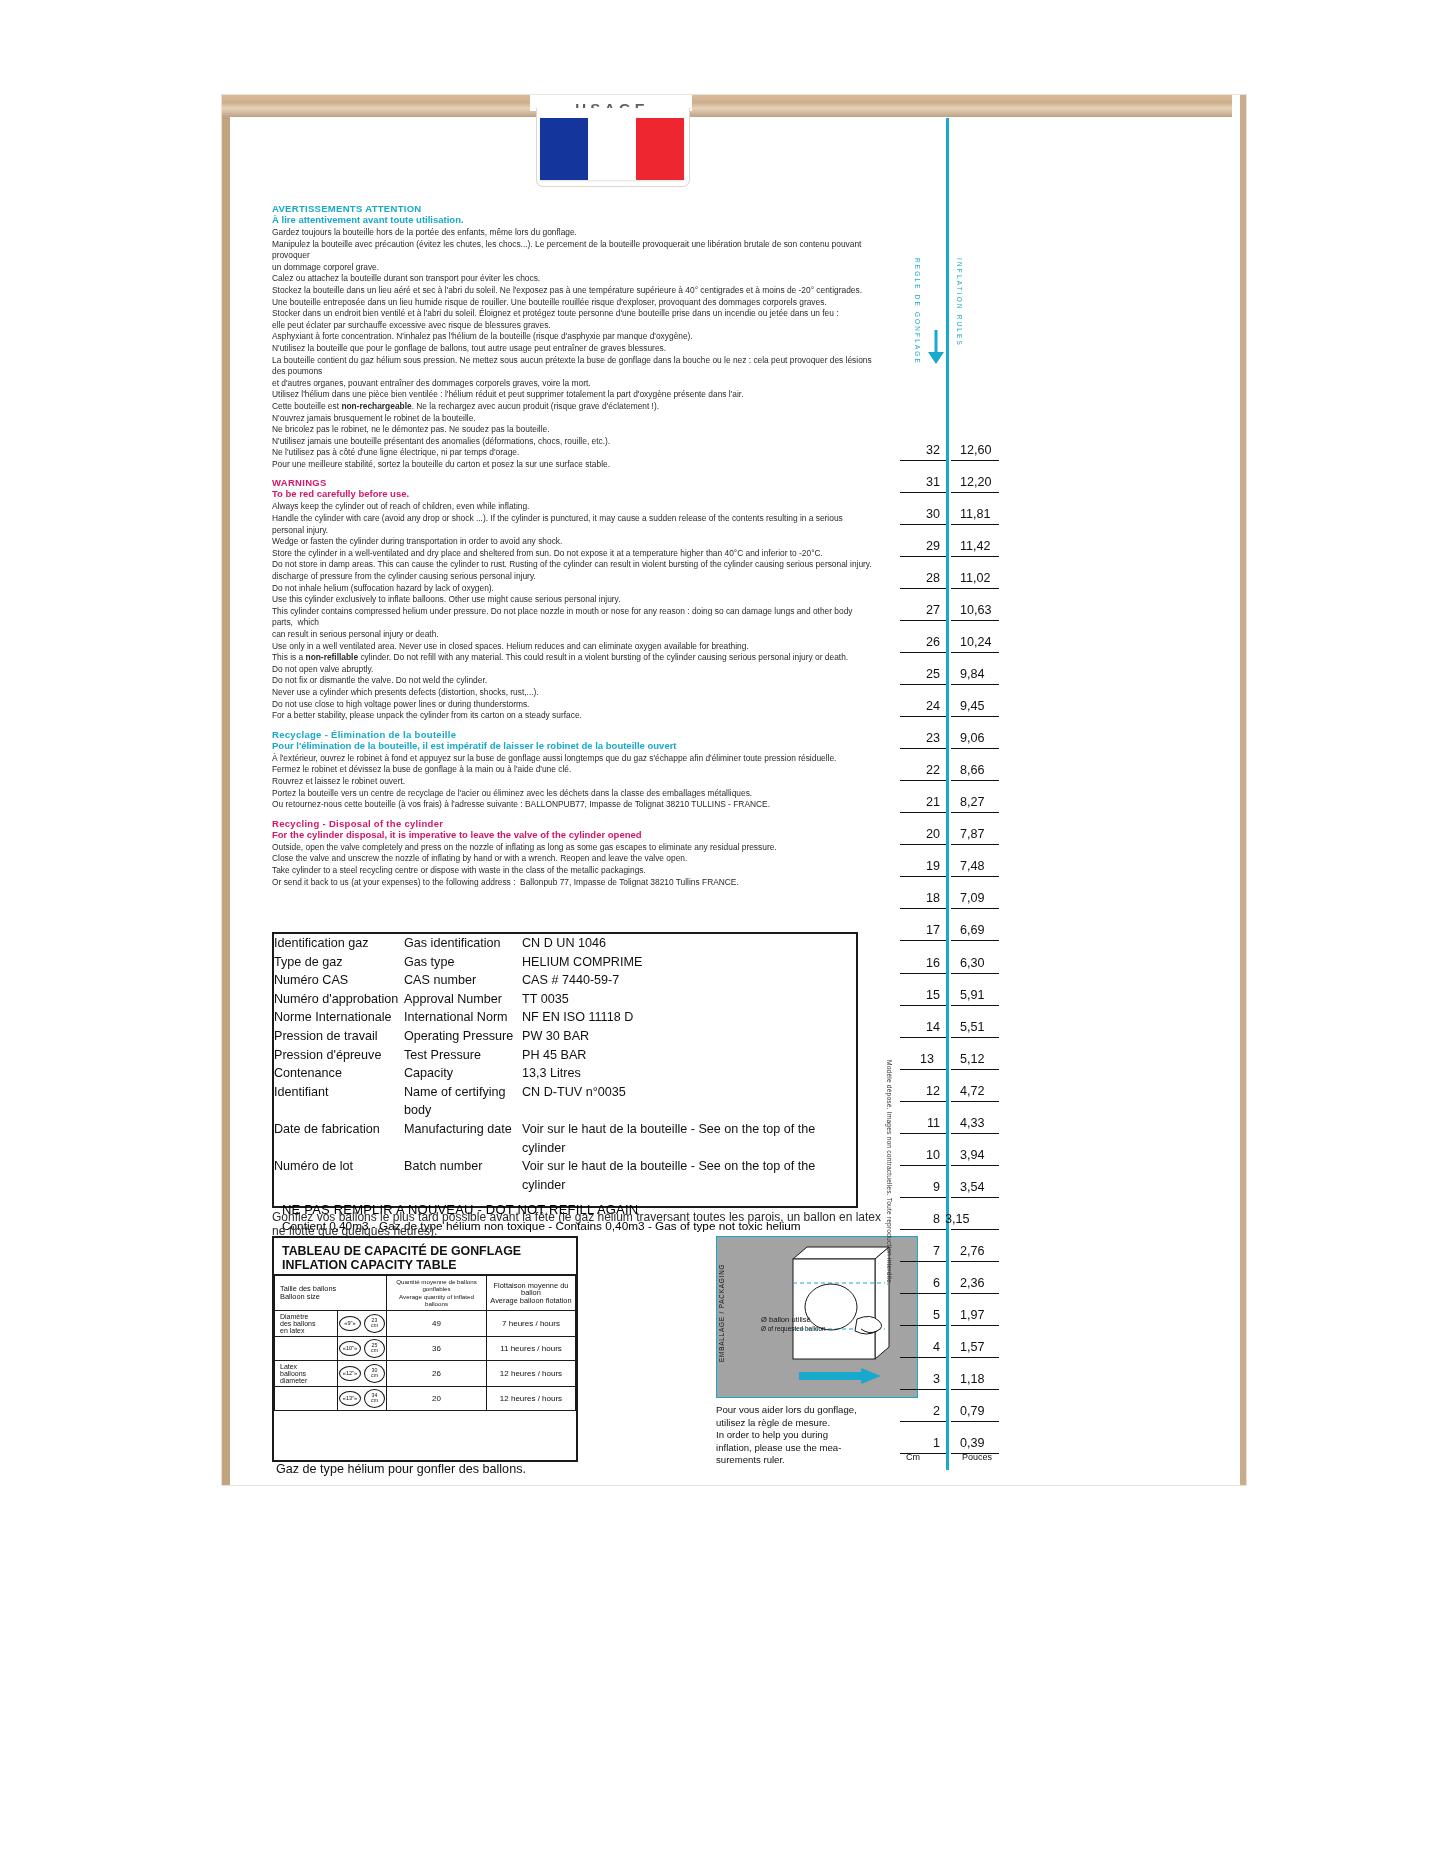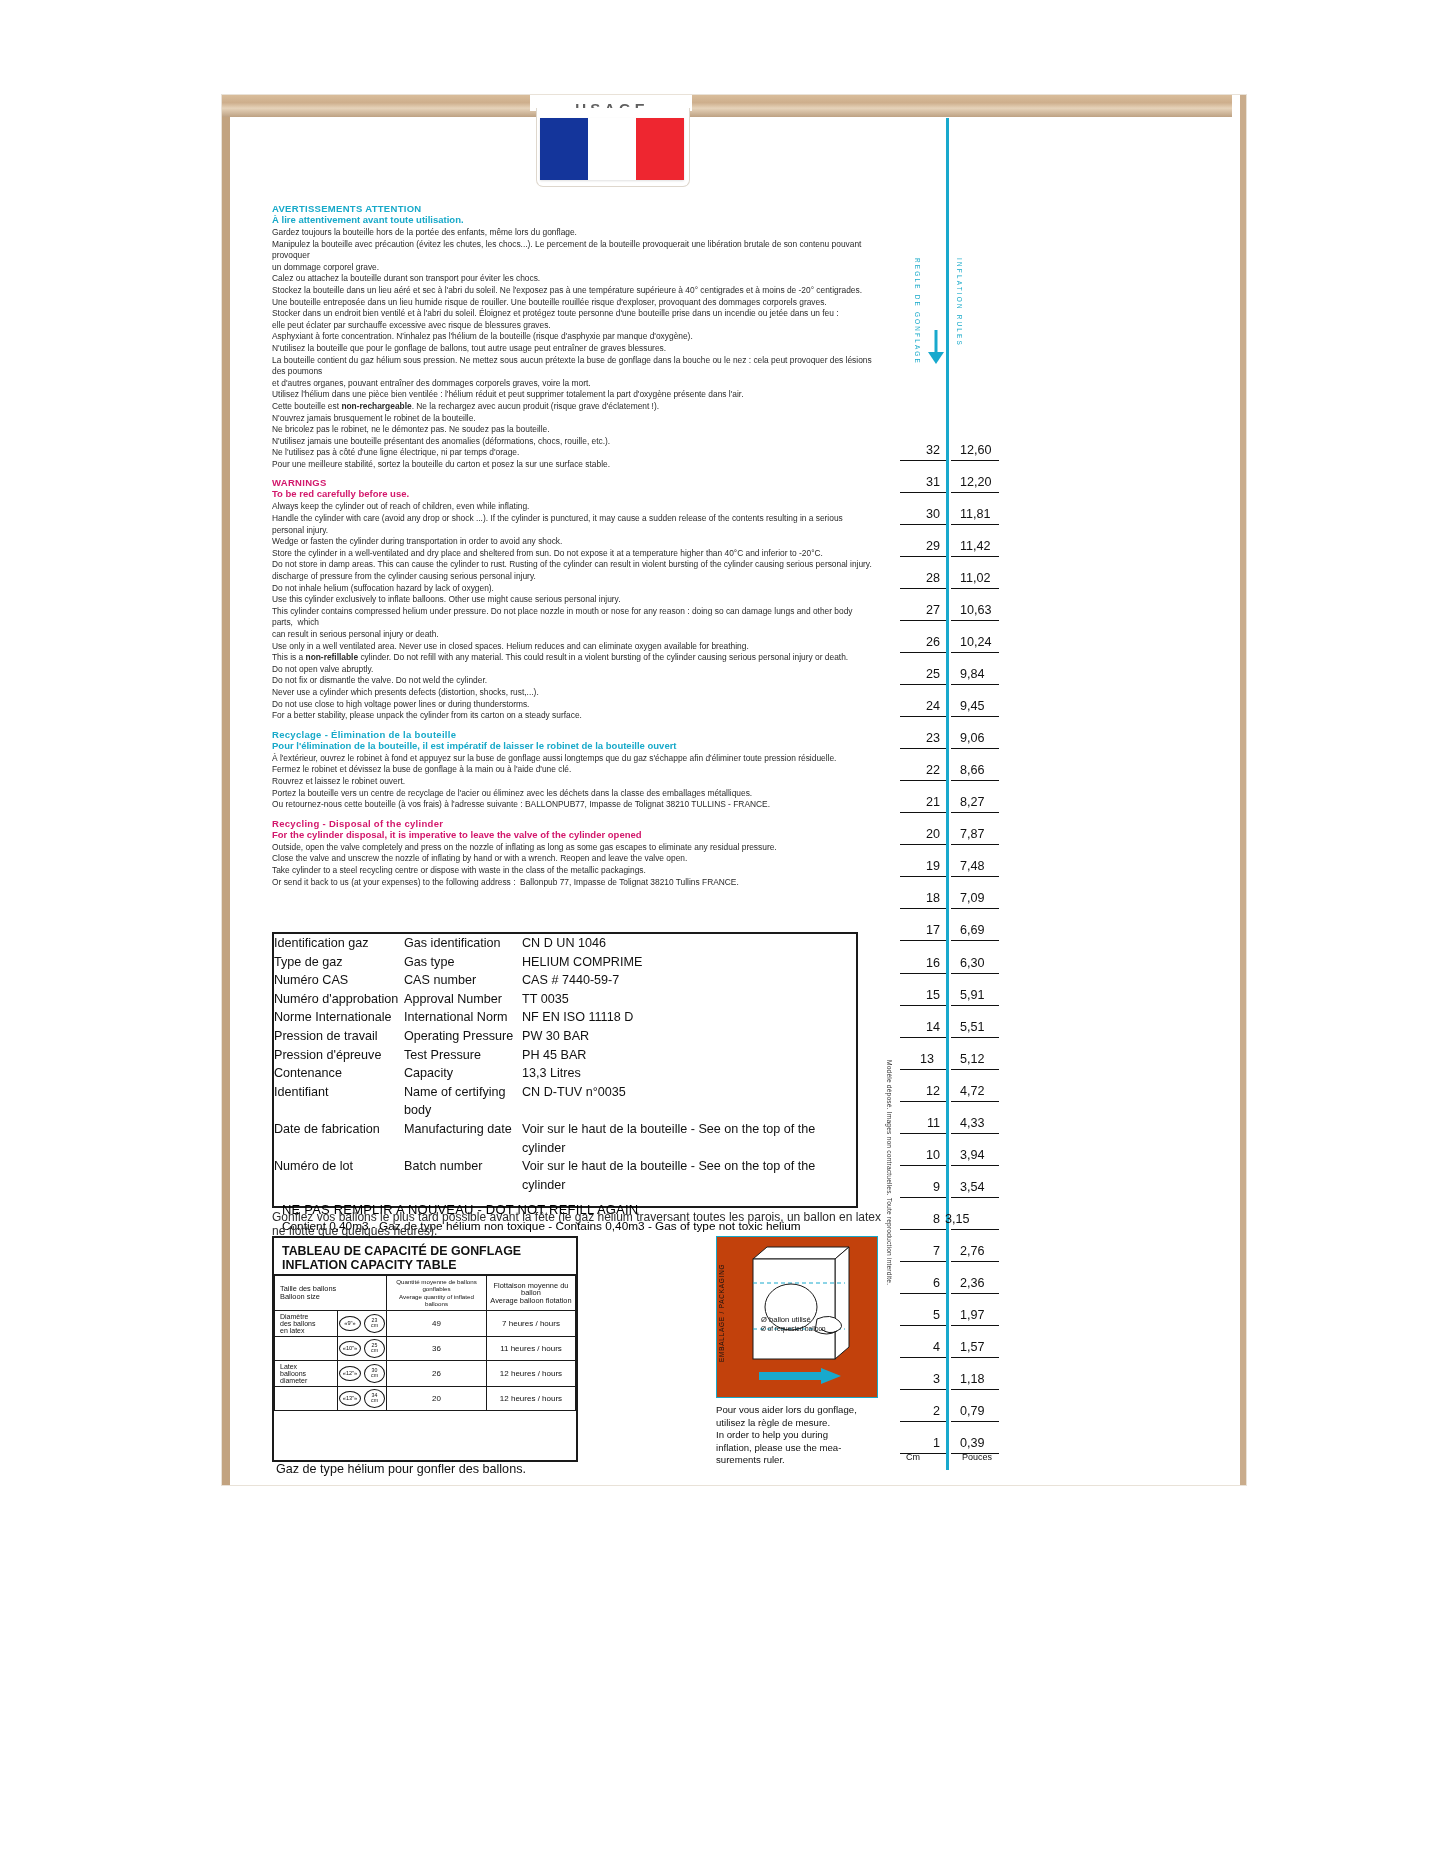--- a/index.html
+++ b/index.html
@@ -80,21 +80,21 @@
   #cap .colhead .big{font-size:7.4px;}
   #cap .num{font-size:8px;}
   .balloon-sizes{display:flex;align-items:center;justify-content:center;gap:3px;}
   .bsz{border:1px solid #111;border-radius:50%;width:20px;height:13px;display:flex;align-items:center;justify-content:center;font-size:5.6px;}
   .bsz2{border:1px solid #111;border-radius:50%;width:19px;height:17px;display:flex;flex-direction:column;align-items:center;justify-content:center;font-size:5.2px;line-height:5.6px;}
   #cap-footer{position:absolute;left:276px;top:1462px;font-size:12.6px;color:#111;}
 
   
   #pack{
     position:absolute;left:716px;top:1236px;width:160px;height:160px;
-    border:1.4px solid #17a9c9;background:#c2410c;
+    border:1.4px solid #17a9c9;background:#a3a3a3;padding-left:40px;
   }
   #pack-label{
     position:absolute;left:718px;top:1248px;width:14px;height:130px;
     writing-mode:vertical-rl;transform:rotate(180deg);
     font-size:6.4px;letter-spacing:.8px;color:#111;text-align:center;
   }
   #pack-cap{position:absolute;left:716px;top:1404px;width:190px;font-size:9.6px;line-height:12.6px;color:#111;}
 
   
   #ruler-line{position:absolute;left:946px;top:118px;width:3px;height:1352px;background:#18a9cd;}

